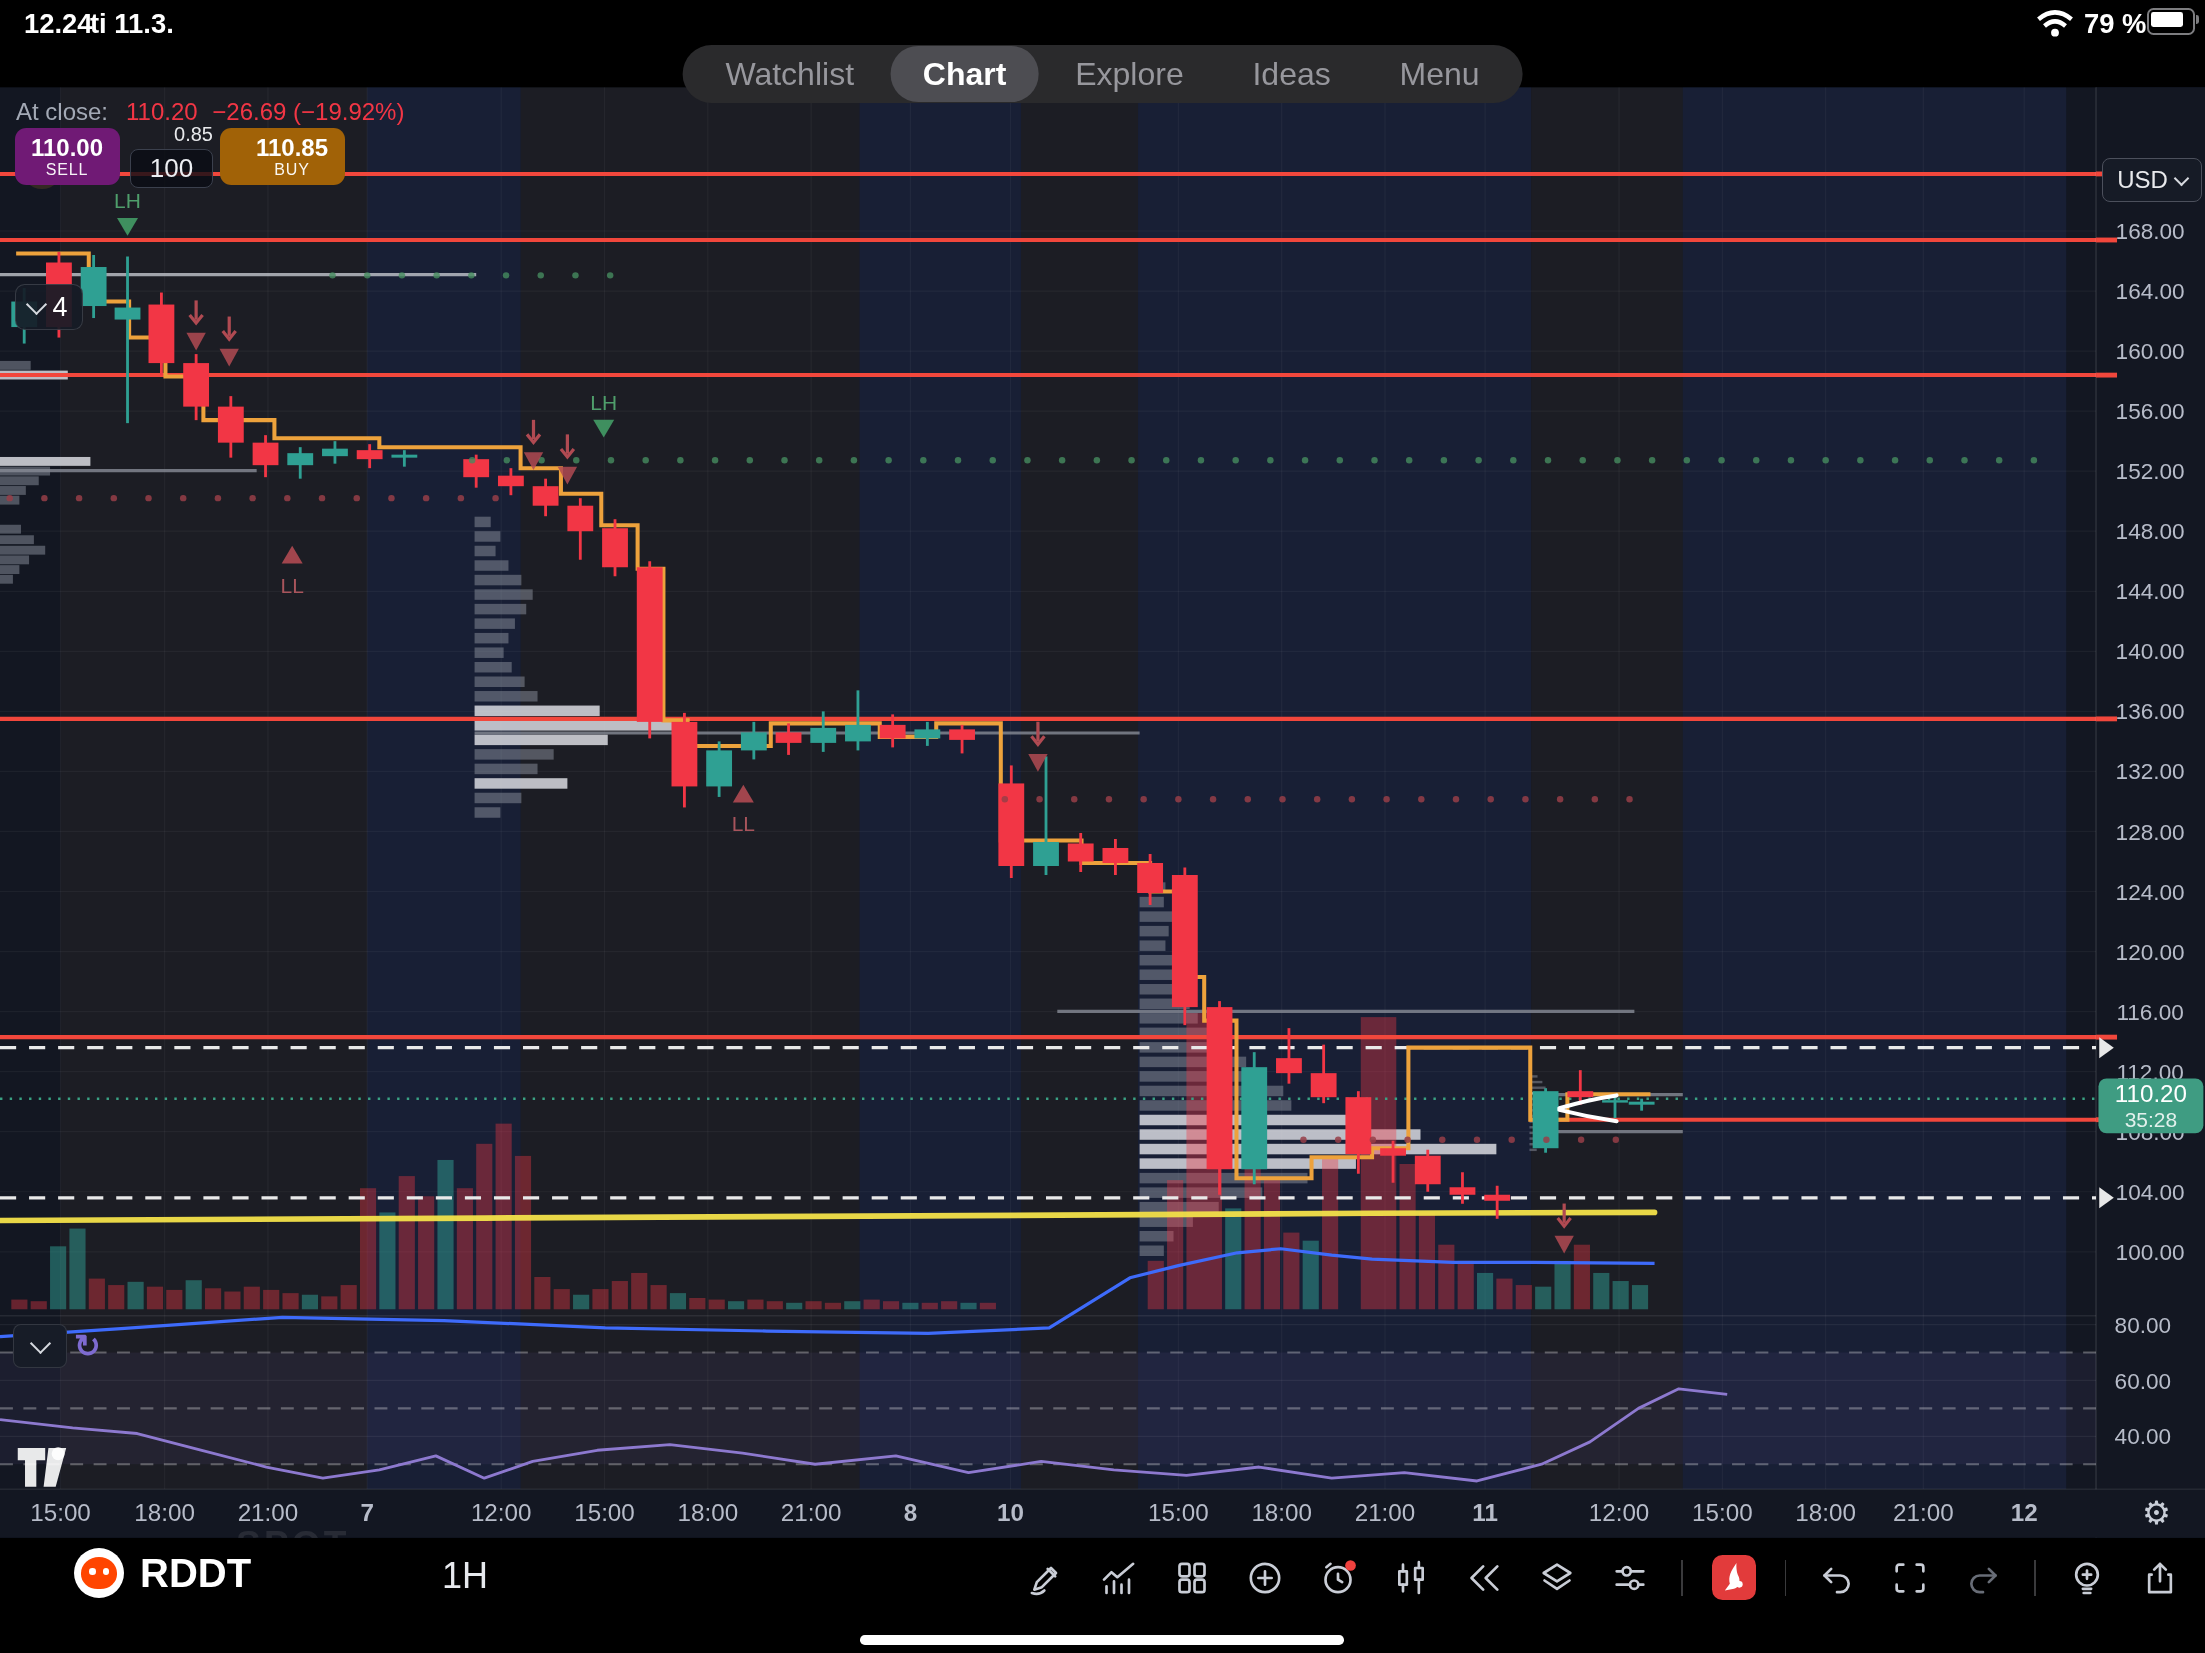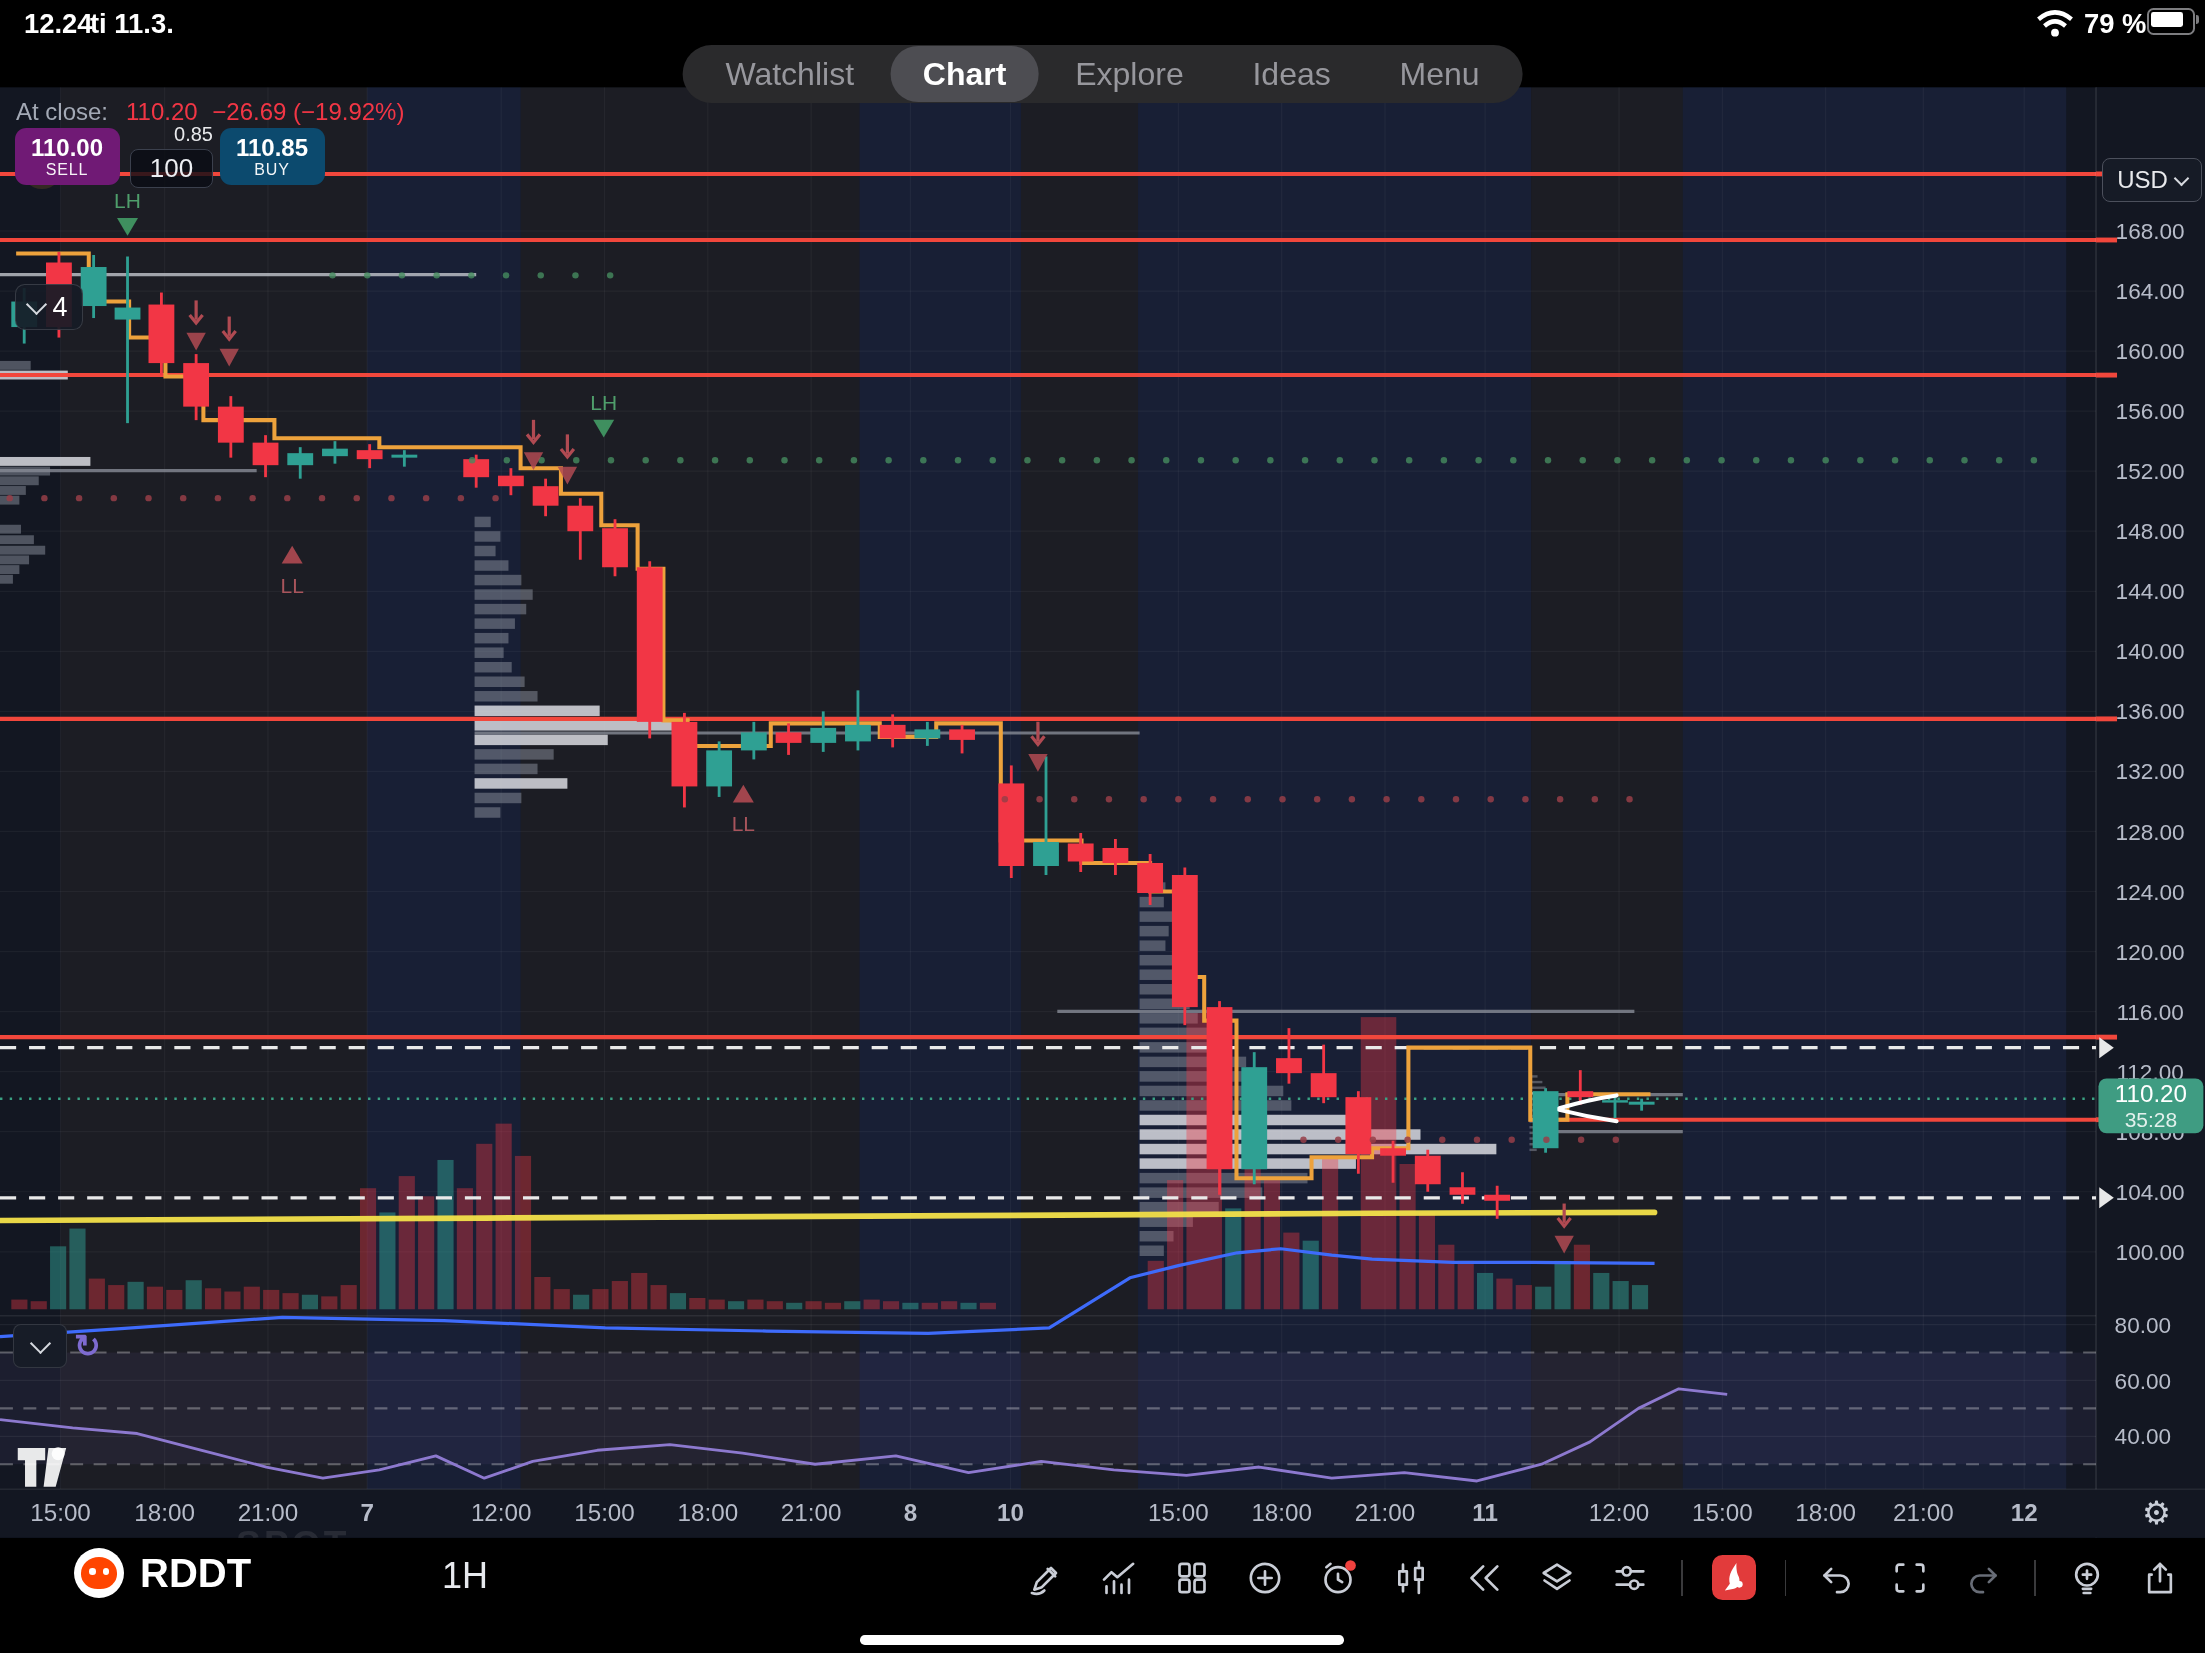--- a/index.html
+++ b/index.html
@@ -18,21 +18,21 @@
   #chartwrap{left:0;top:87px;width:2205px;height:1451px;}
   
   #atclose{left:16px;top:98px;font-size:24px;color:#a3a9b5;white-space:nowrap;}
   #atclose .red{color:#f23645;}
   #orderpanel{left:14.5px;top:128px;display:flex;align-items:flex-start;gap:6.5px;}
   .obtn{width:105px;height:57px;border-radius:11.3px;display:flex;flex-direction:column;
         align-items:center;justify-content:center;color:#fff;}
   .obtn .p{font-size:24px;font-weight:bold;line-height:26px;}
   .obtn .l{font-size:16px;letter-spacing:0.8px;opacity:.95;}
   #sellbtn{background:#701a75;}
-  #buybtn{background:#0c4a6e;}
+  #buybtn{background:#a16207;padding-left:20px;}
   #midcol{display:flex;flex-direction:column;align-items:flex-end;width:87px;}
   #spread{color:#e8e9ec;font-size:20px;margin-top:-4.8px;}
   #qtybox{margin-top:3.2px;width:81px;height:37px;border:1.6px solid #3b404d;border-radius:8px;
           background:rgba(10,13,20,.8);color:#eceef2;font-size:26px;display:flex;
           align-items:center;justify-content:center;}
   #collapse4{left:14.5px;top:284px;width:66px;height:44px;background:rgba(22,27,38,.92);
              border:1.6px solid rgba(255,255,255,.14);border-radius:9.7px;display:flex;
              align-items:center;justify-content:center;gap:8px;color:#fff;font-size:27px;}
   .chev{width:13px;height:13px;border-right:2.4px solid #d6d9df;border-bottom:2.4px solid #d6d9df;
         transform:rotate(45deg);margin-top:-4.8px;}

